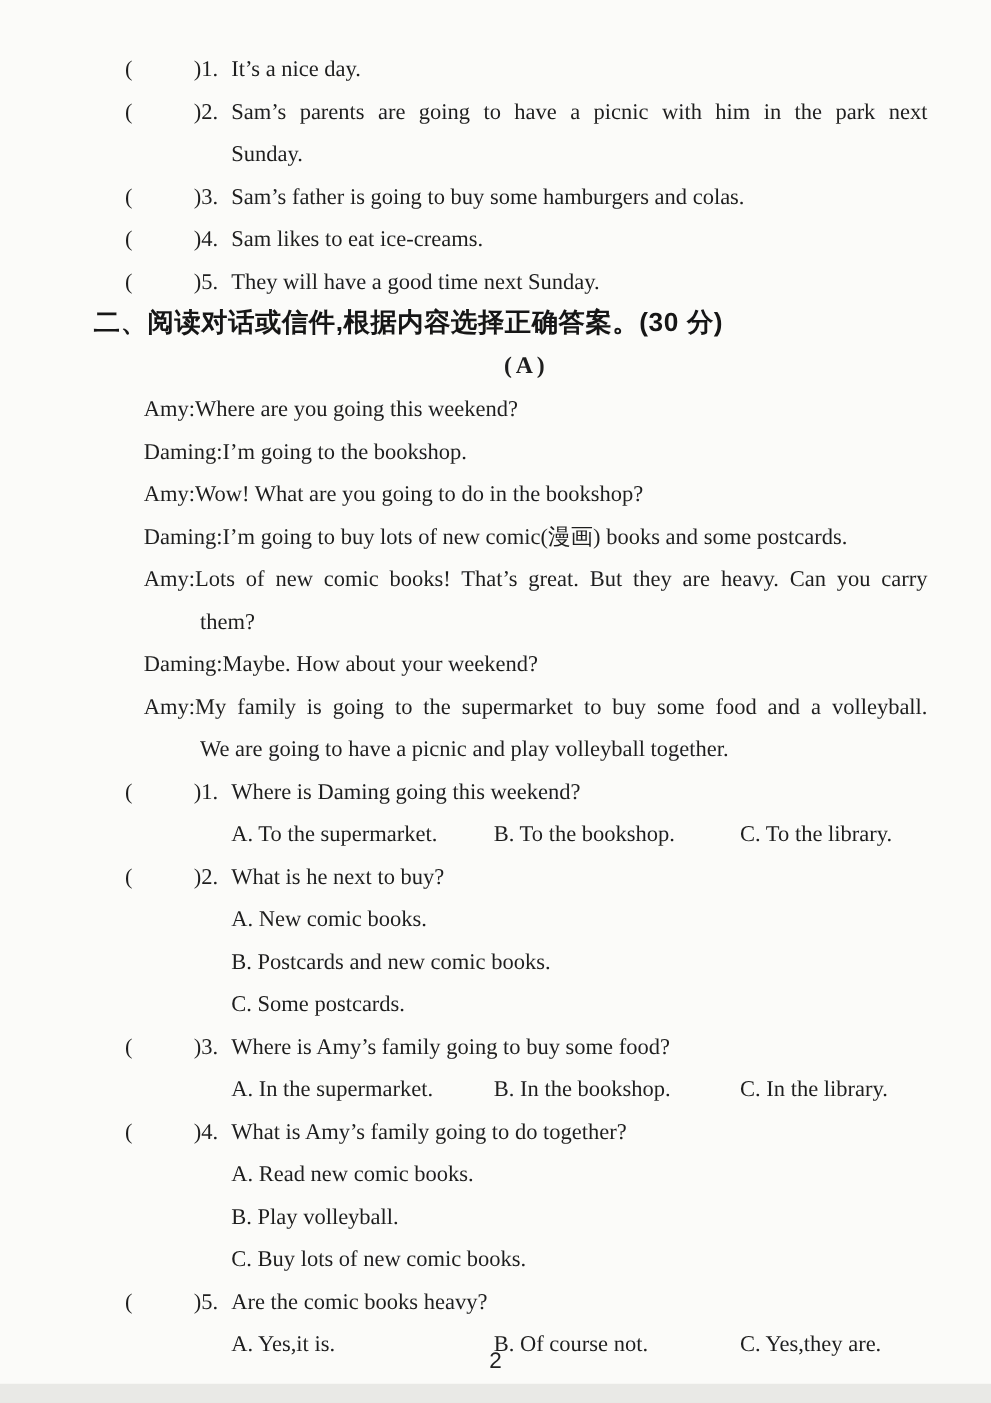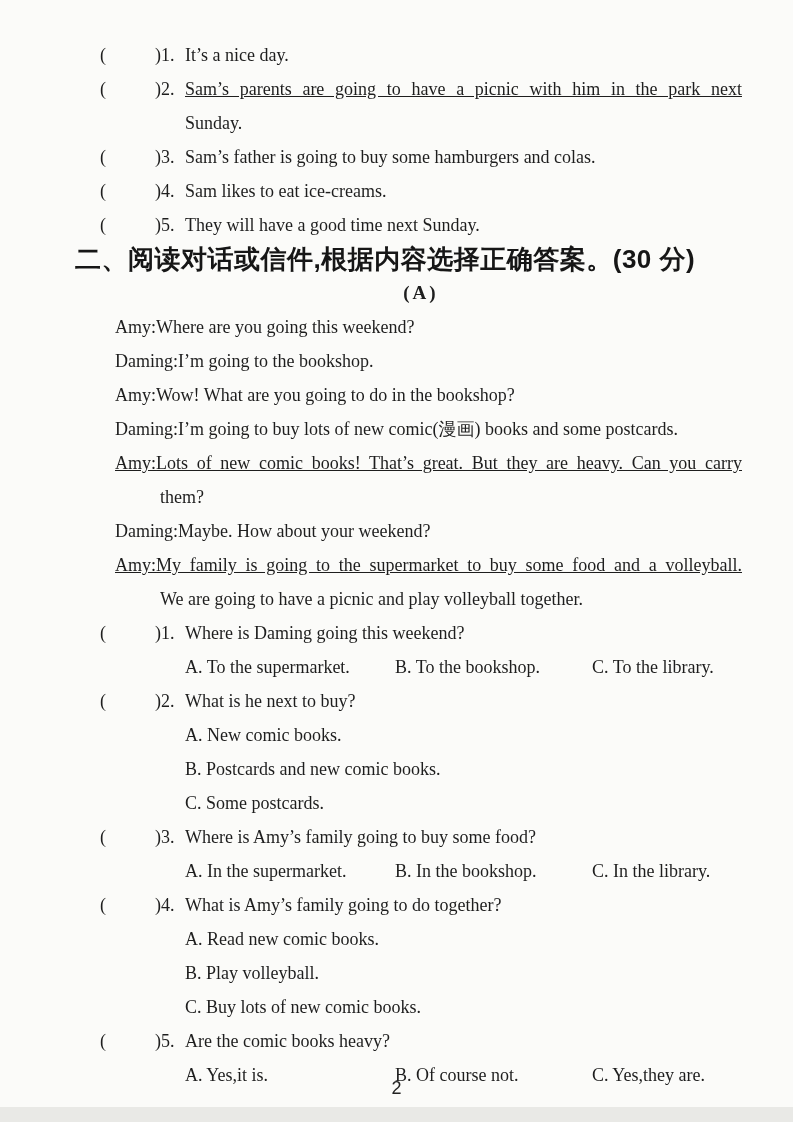--- a/index.html
+++ b/index.html
@@ -12,41 +12,41 @@
     color:#1e1e1e;
     overflow:hidden;
     margin:0 auto;
   }
   .content{
     position:absolute;
     left:100px;top:38px;
     width:642px;
   }
   .ln{line-height:34px;height:34px;white-space:nowrap;}
-  .stretch{text-align:justify;text-align-last:justify;text-decoration:underline;}
+  .stretch{text-align:justify;text-align-last:justify;}
   
   .qitem{display:flex;align-items:flex-start;}
   .paren{flex:none;width:55px;line-height:34px;}
   .qnum{flex:none;width:30px;line-height:34px;}
   .qbody{flex:1;min-width:0;}
   
   .drow{margin-left:15px;}
   .cont{padding-left:45px;}
   .speaker{}
   
   .opt-row{display:flex;}
   .col1{flex:none;width:210px;}
   .col2{flex:none;width:185px;}
   .col3{flex:1;margin-left:12px;}
   
   .sec-heading{
     margin-left:-25px;
     font-family:"Liberation Sans", sans-serif;
     font-weight:700;
-    font-size:26px;
+    font-size:21px;
     line-height:34px;height:34px;
     white-space:nowrap;
     letter-spacing:0.5px;
     color:#161616;
   }
   .part-label{
     text-align:center;
     font-weight:700;
     font-size:19px;
     line-height:34px;height:34px;

